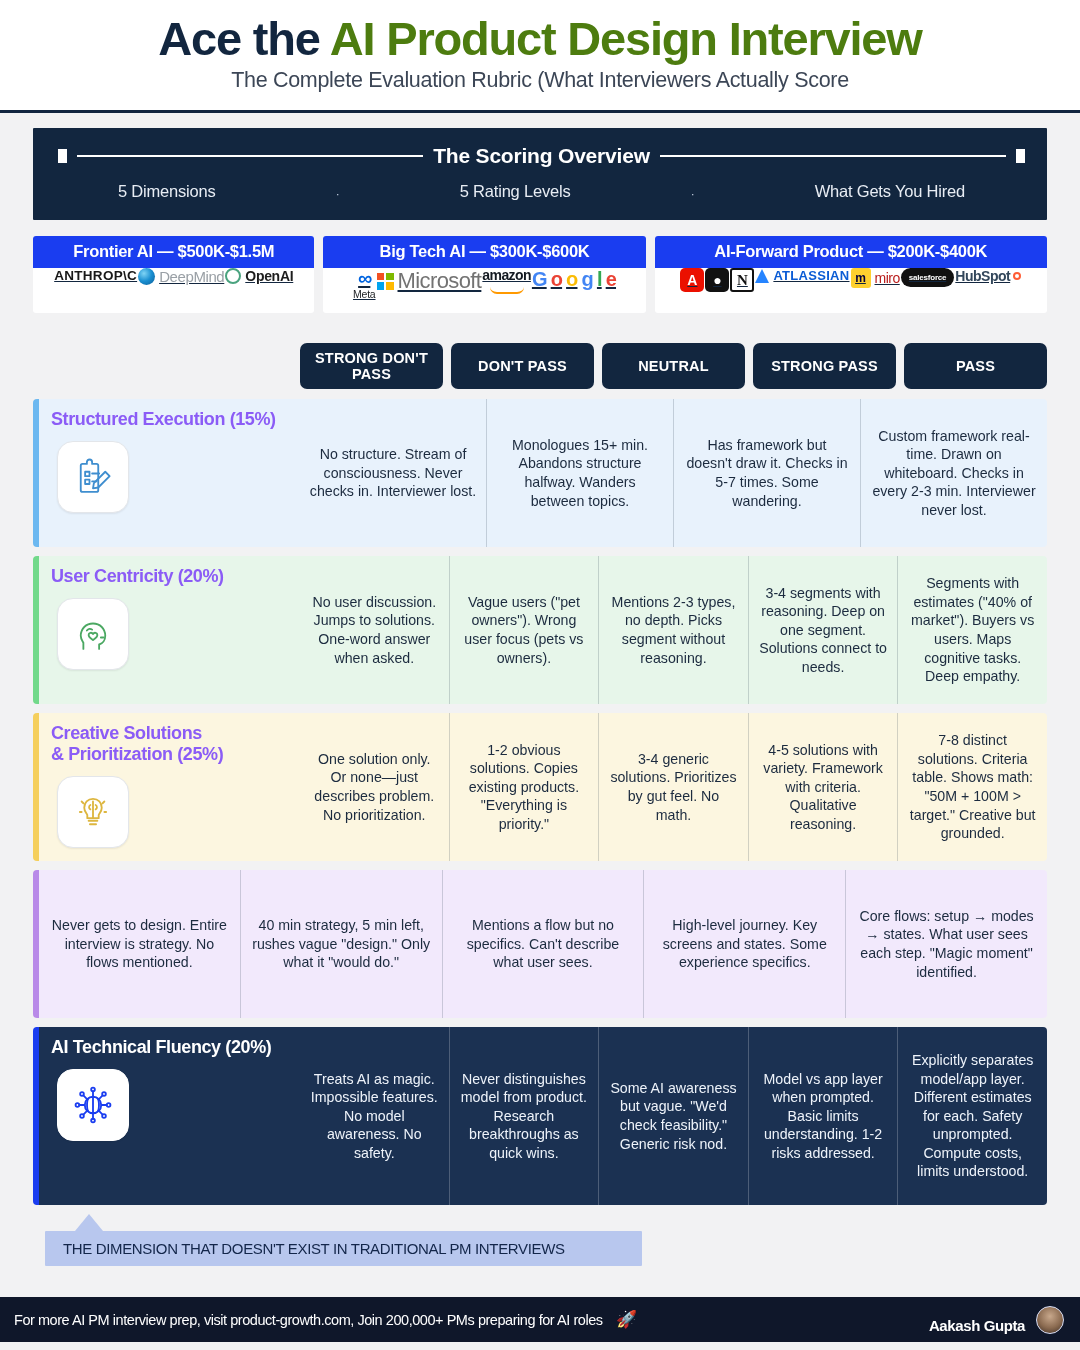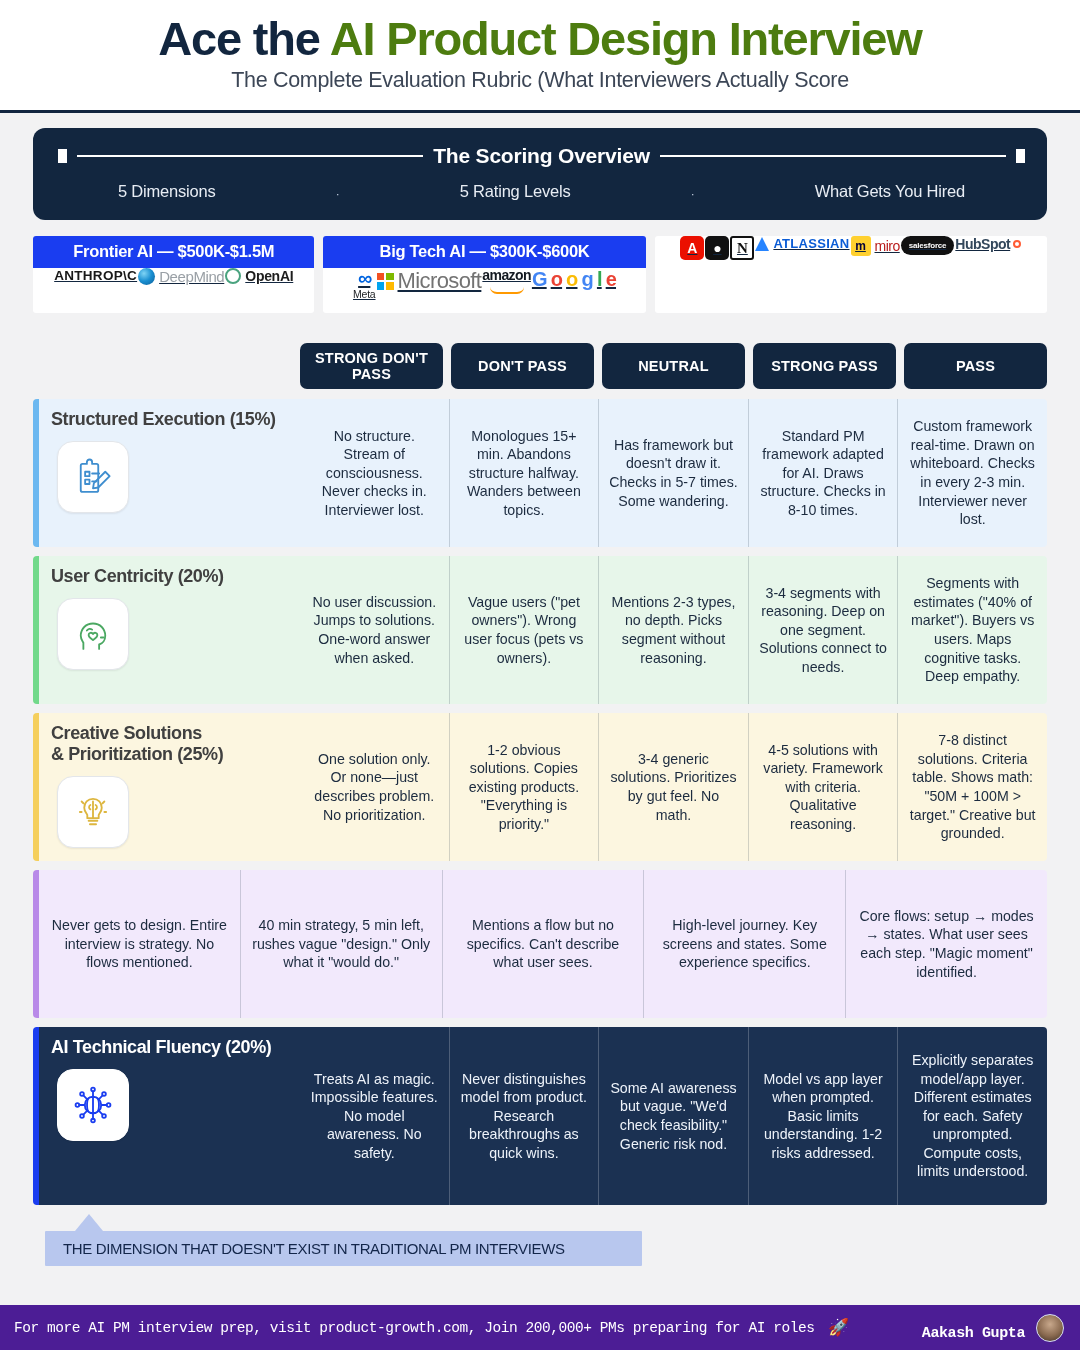--- a/index.html
+++ b/index.html
@@ -33,21 +33,21 @@
     color: #3c4656;
     margin-top: 5px;
     letter-spacing: -0.3px;
     white-space: nowrap;
   }
 
   
   .overview {
     margin: 15px 33px 0 33px;
     background: #12263f;
-    border-radius: 12px;
+    border-radius: 1px;
     padding: 16px 22px 16px 25px;
     height: 92px;
   }
   .ov-rule {
     display: flex;
     align-items: center;
     gap: 10px;
   }
   .ov-cap {
     width: 9px; height: 14px;
@@ -215,21 +215,21 @@
     width: 261px;
     flex: 0 0 auto;
     padding: 10px 0 0 12px;
     position: relative;
   }
   .row-title {
     font-size: 18px;
     font-weight: bold;
     letter-spacing: -0.4px;
     line-height: 1.18;
-    color: #404040;
+    color: #8b5cf6;
   }
   .icon-box {
     width: 72px; height: 72px;
     background: #ffffff;
     border-radius: 16px;
     border: 1px solid #e3e6ea;
     display: flex; align-items: center; justify-content: center;
     margin-top: 11px; margin-left: 6px;
     box-shadow: 0 1px 2px rgba(0,0,0,.07);
   }
@@ -272,28 +272,27 @@
     font-size: 15px;
     letter-spacing: -0.35px;
     padding: 9px 0 9px 18px;
     width: 597px;
     border-radius: 1px;
   }
 
   
   .footer {
     position: absolute;
-    left: 0; right: 0; bottom: 0;
+    left: 0; right: 0; bottom: 8px;
     height: 45px;
-    background: #4c1d95;
+    background: #0f172a;
     display: flex;
     align-items: center;
     padding: 0 16px 0 14px;
     color: #ffffff;
-    font-family: Liberation Mono, monospace;
   }
   .f-left { display: flex; align-items: center; gap: 14px; }
   .f-text { font-size: 14.5px; letter-spacing: -0.45px; white-space: nowrap; }
   .f-rocket { font-size: 17px; }
   .f-right { margin-left: auto; display: flex; align-items: flex-end; gap: 11px; }
   .f-name { font-size: 15px; font-weight: bold; letter-spacing: -0.4px; }
   .f-avatar {
     width: 28px; height: 28px; border-radius: 50%;
     background: radial-gradient(circle at 50% 36%, #c8a88c 0%, #8a6a50 55%, #3b2c22 100%);
     border: 1px solid #d7ddf5;
@@ -370,20 +369,21 @@
           <i class="g2">o</i>
           <i class="g3">o</i>
           <i class="g4">g</i>
           <i class="g5">l</i>
           <i class="g6">e</i>
       </span>
     </div>
   </div>
 
   <div class="tier t3">
+    <div class="tier-head">AI-Forward Product  — $200K-$400K</div>
     <div class="tier-logos">
       <span class="sq adobe-sq">A</span>
       <span class="sq figma-sq">●</span>
       <span class="sq notion-sq">N</span>
       <span class="logo">
         <span class="atl-mark"></span>
         <span class="atl-txt">ATLASSIAN</span>
       </span>
       <span class="logo">
         <span class="miro-sq">m</span>
@@ -419,21 +419,20 @@
             <rect x="15" y="27" width="5" height="5"></rect>
           <path d="M23 20h8M23 29h5"></path>
           <path d="M38 18l5 5-13 13-6 1 1-6z"></path>
         </svg>
       </div>
     </div>
     <div class="cells">
       <div class="cell">No structure. Stream of consciousness. Never checks in. Interviewer lost.</div>
       <div class="cell">Monologues 15+ min. Abandons structure halfway. Wanders between topics.</div>
       <div class="cell">Has framework but doesn't draw it. Checks in 5-7 times. Some wandering.</div>
-      <div class="cell">Standard PM framework adapted for AI. Draws structure. Checks in 8-10 times.</div>
       <div class="cell">Custom framework real-time. Drawn on whiteboard. Checks in every 2-3 min. Interviewer never lost.</div>
     </div>
   </div>
 
   <div class="row r2">
     <div class="row-label">
       <div class="row-title">User Centricity (20%)</div>
       <div class="icon-box">
         <svg width="42" height="42" viewBox="0 0 48 48" fill="none" stroke="#4ba862" stroke-width="2.1" stroke-linecap="round" stroke-linejoin="round">
           <path d="M31 41v-5c4-1 7-5 7-10 0-8-6-14-14-14S10 18 10 26c0 4 2 6 3 8v7"></path>

